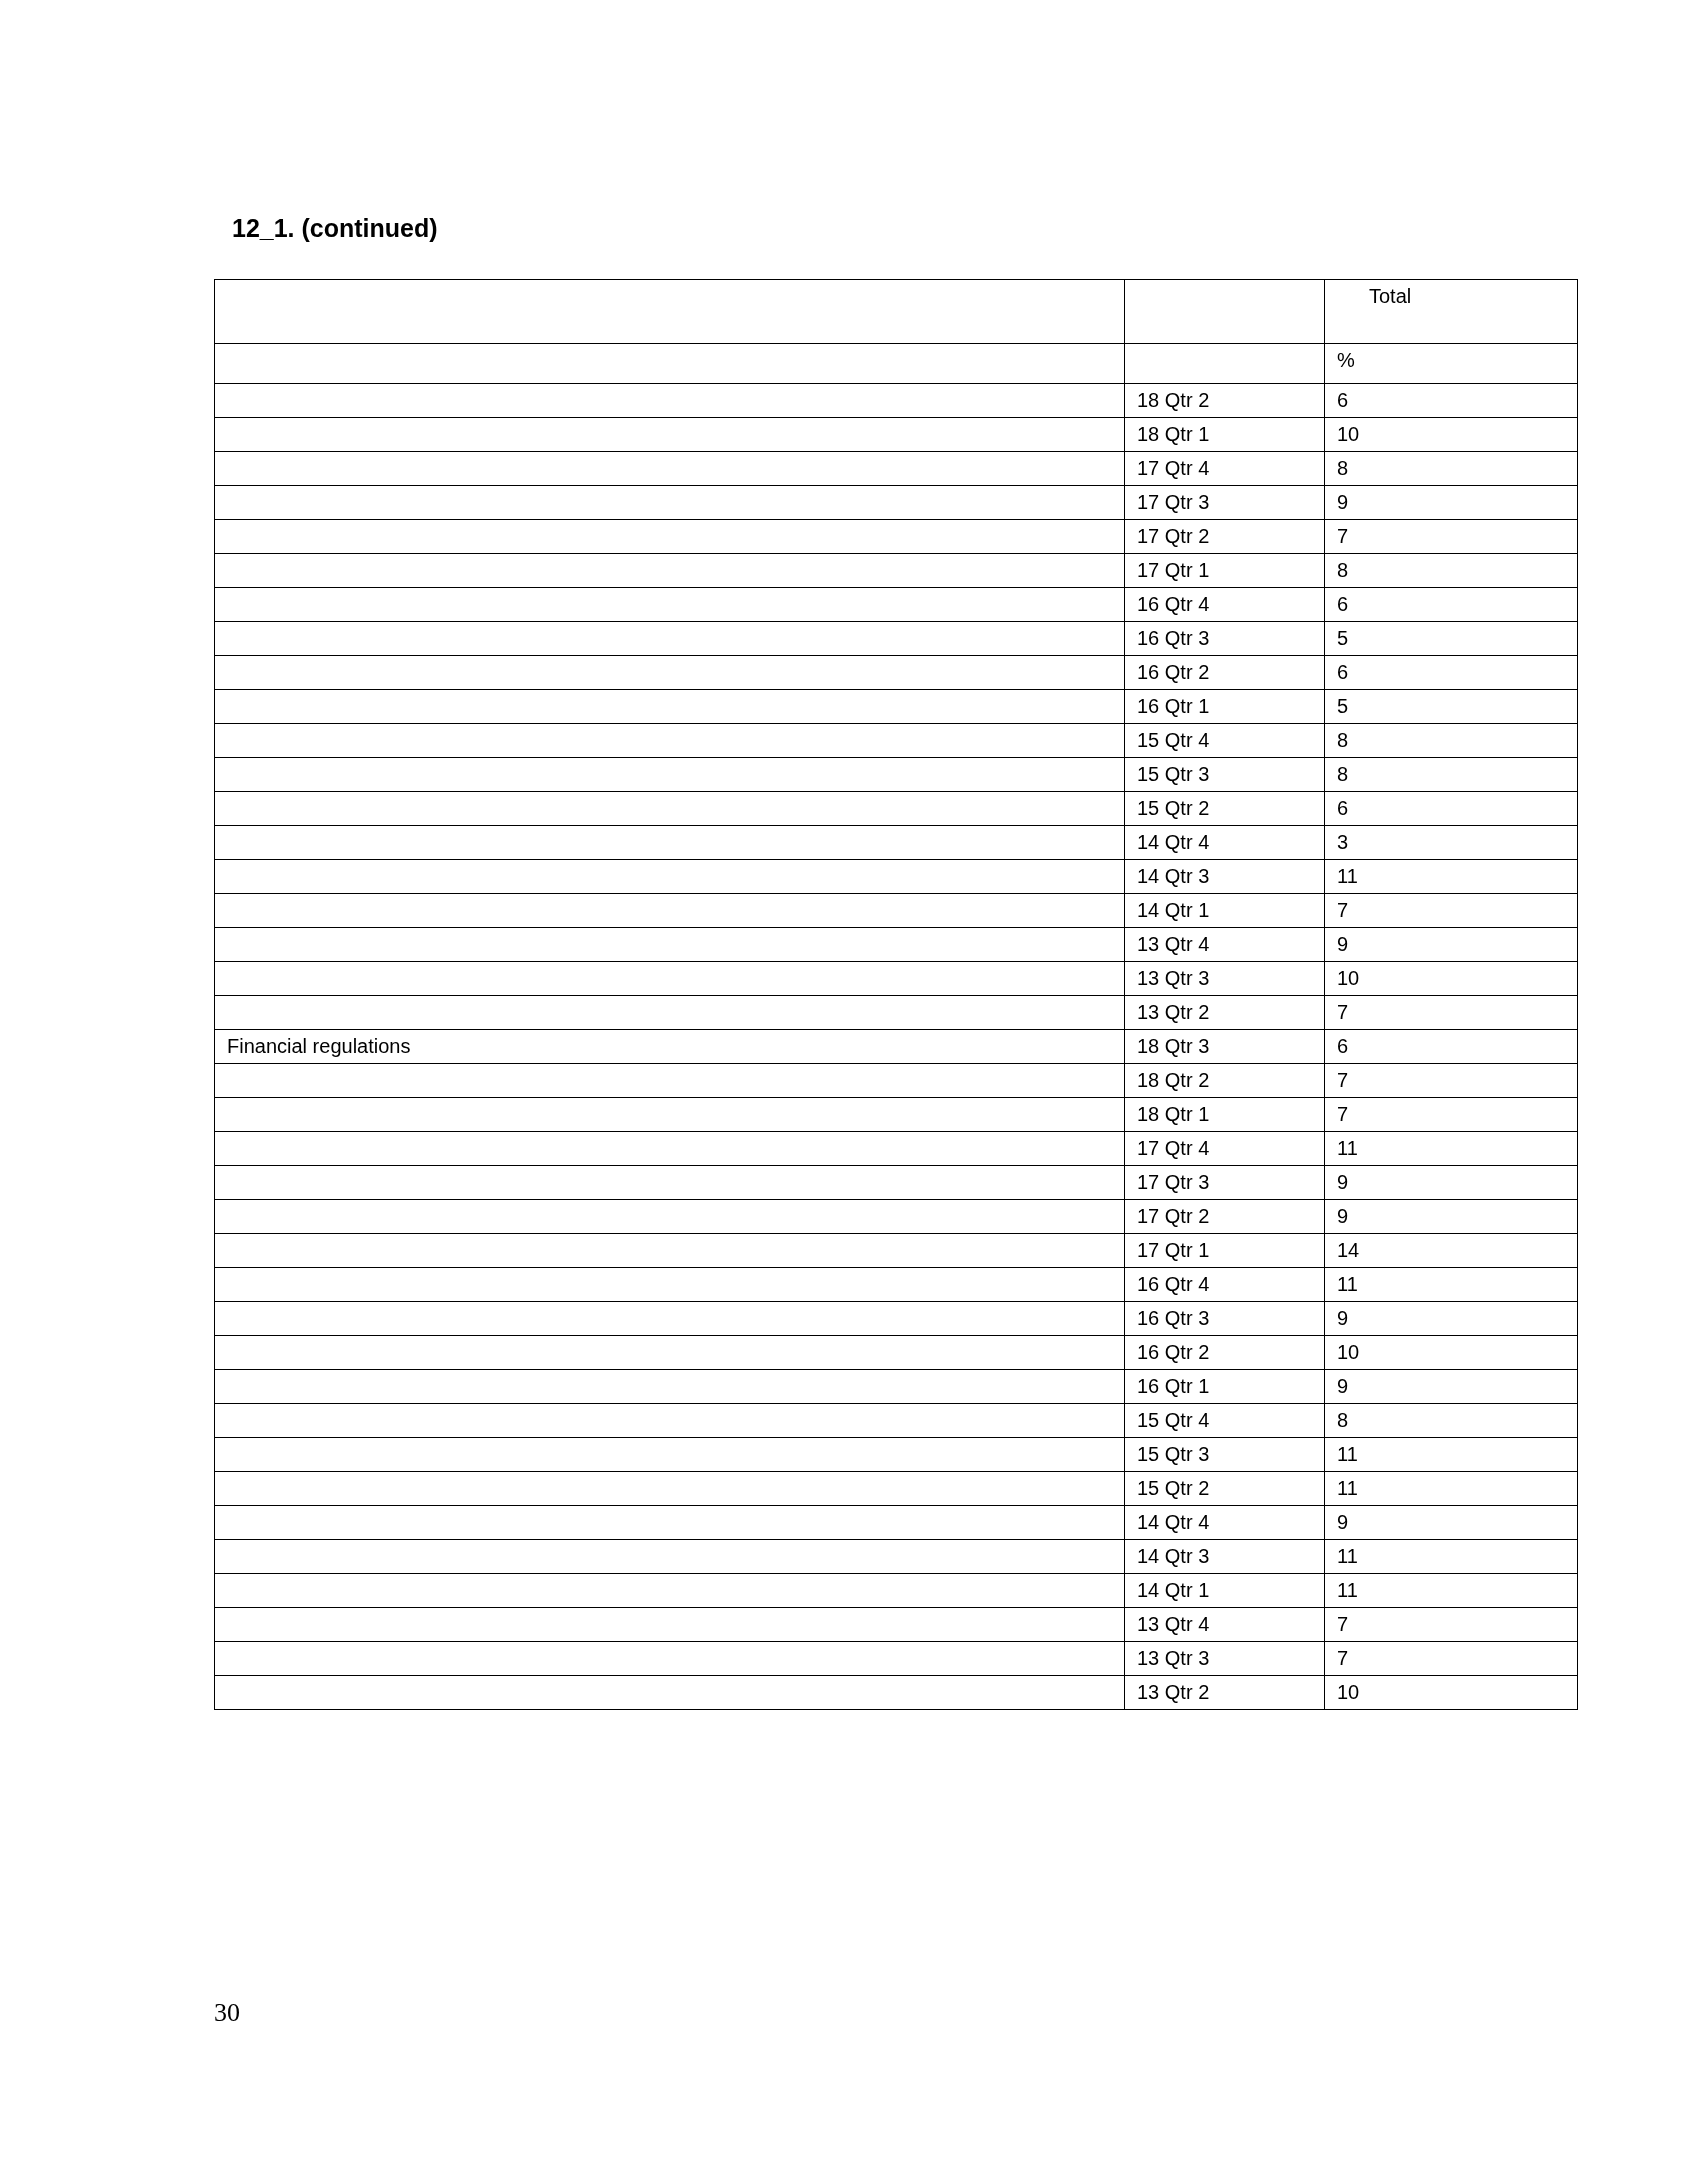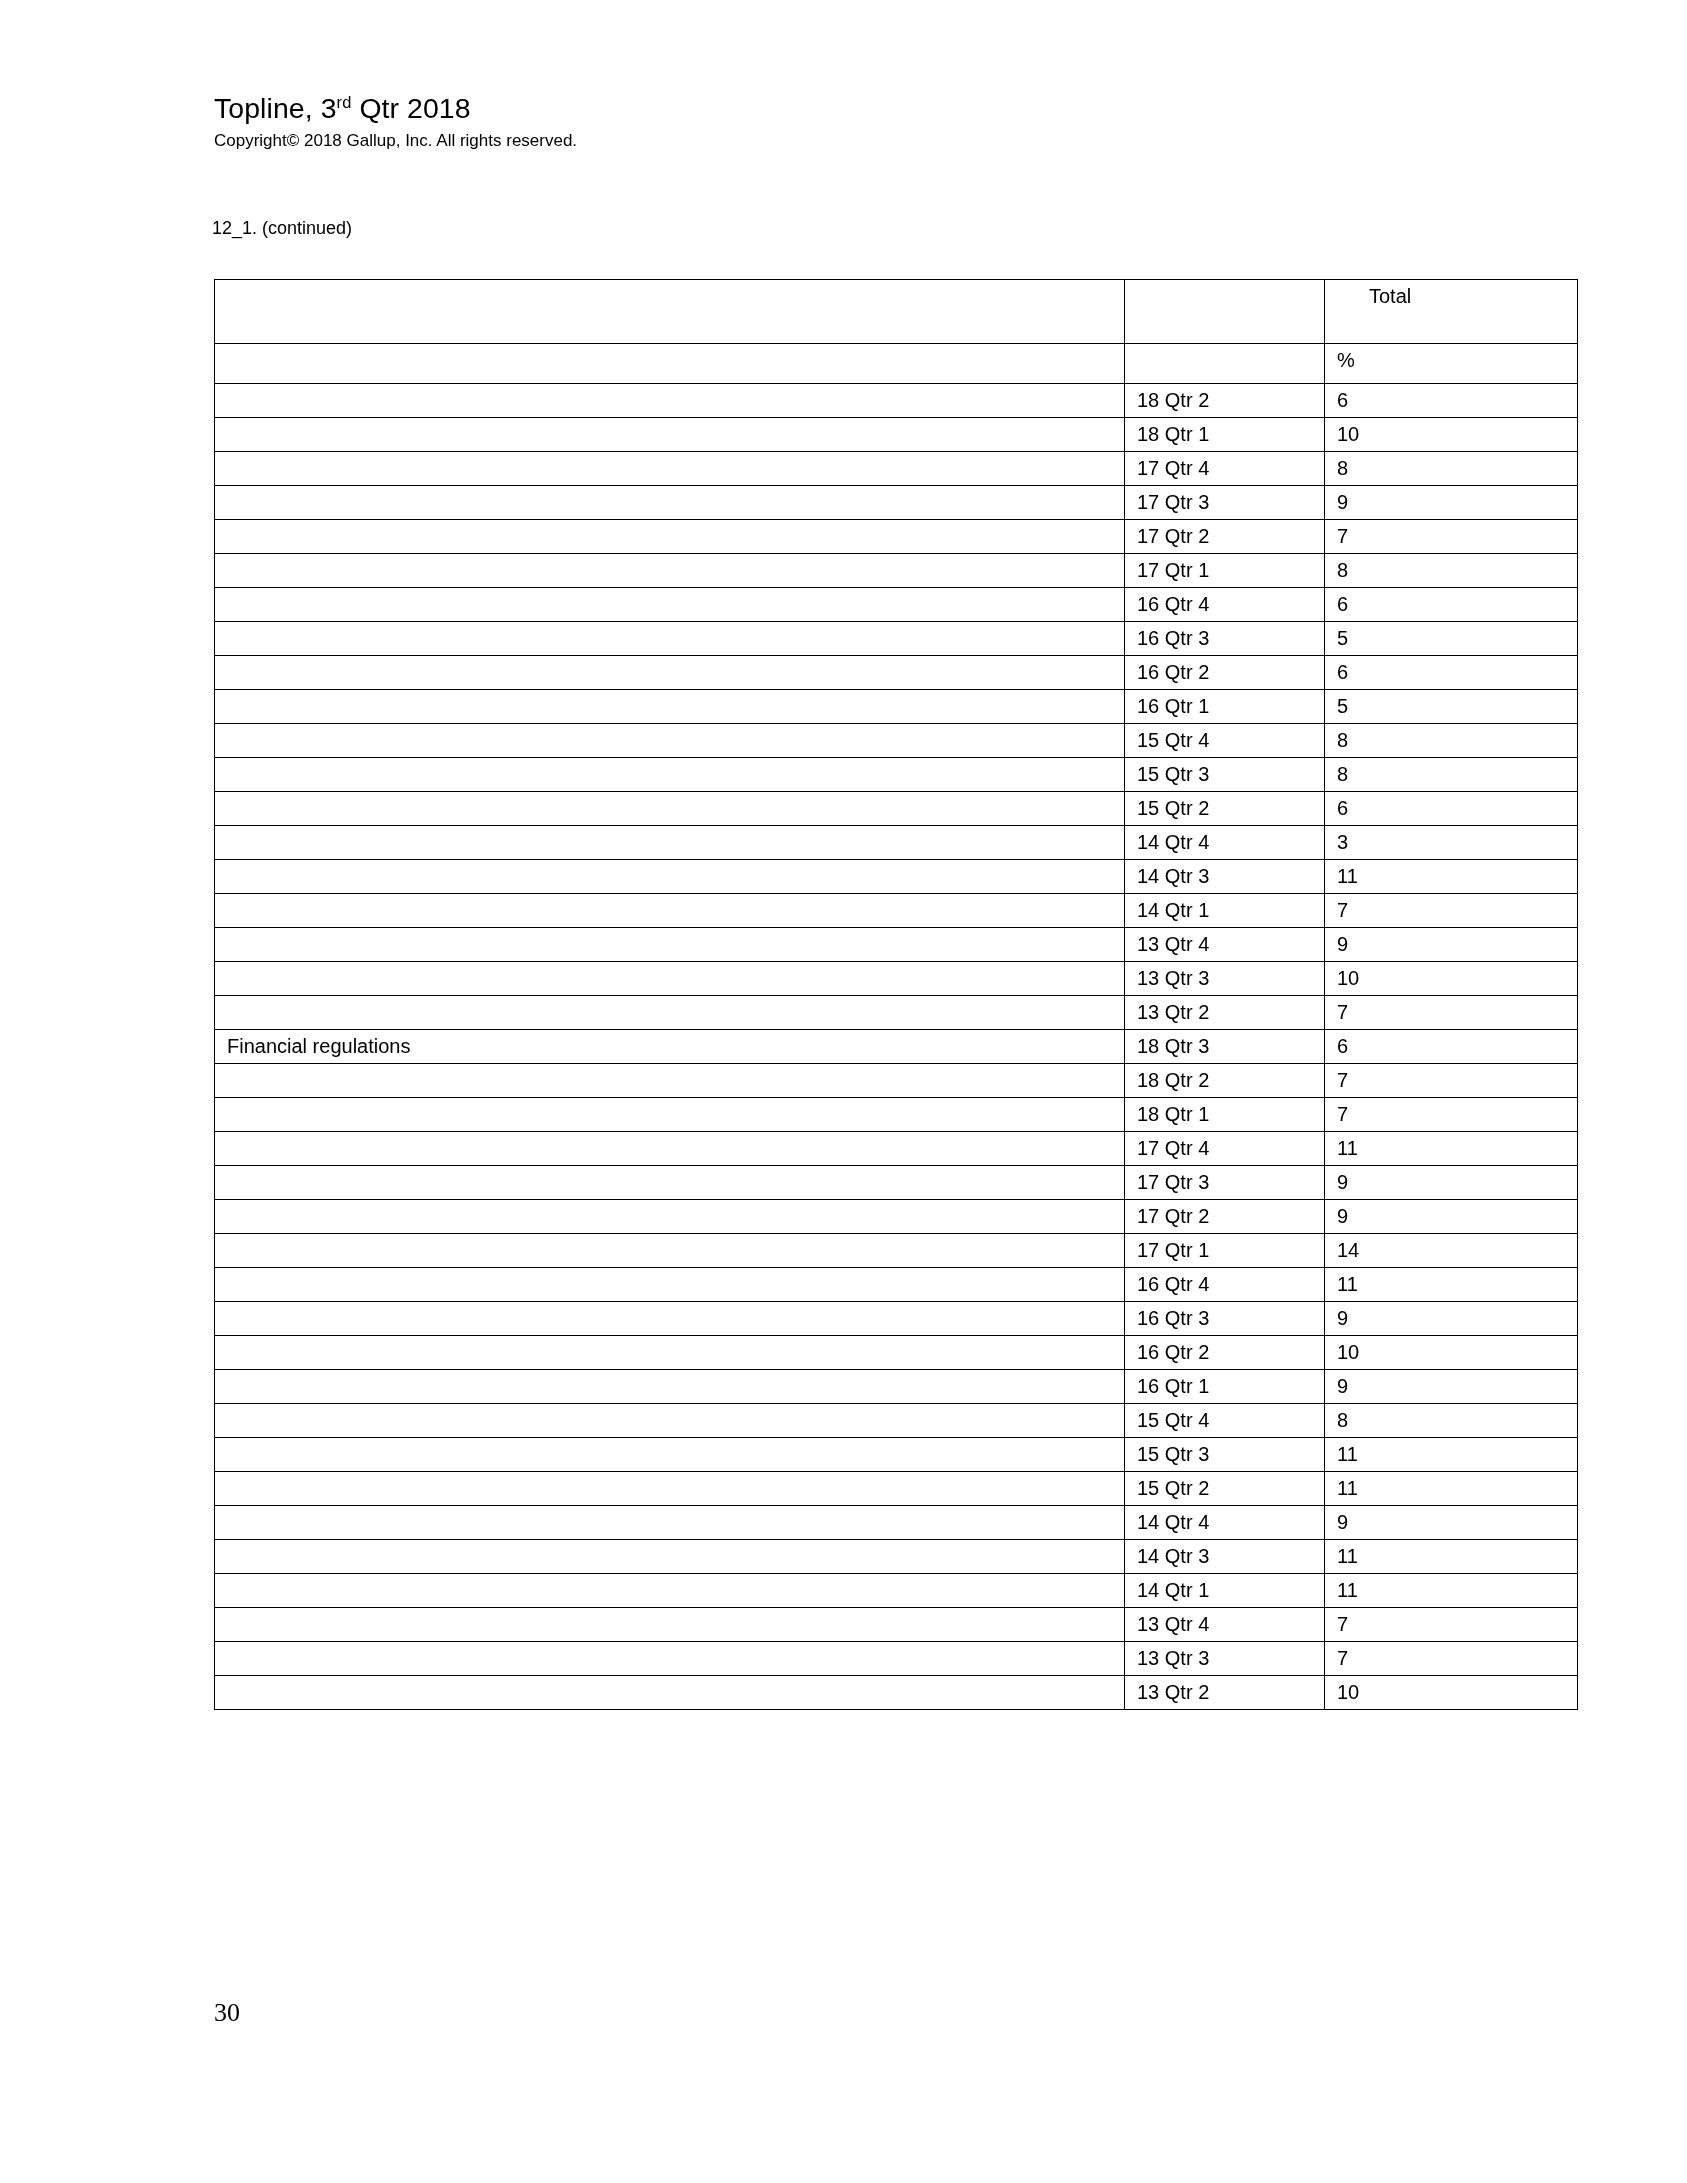--- a/index.html
+++ b/index.html
@@ -43,25 +43,26 @@
   }
   .doc-copyright {
     font-size: 17px;
     line-height: 22.5px;
     margin-top: 5.3px;
     white-space: nowrap;
   }
 
   .section-heading {
     position: absolute;
-    left: 212px;
+    left: 232px;
     top: 212px;
-    font-size: 18px;
+    font-size: 25px;
     line-height: 32px;
     white-space: nowrap;
+    font-weight: bold;
   }
 
   
   .topline-table {
     position: absolute;
     left: 214px;
     top: 279px;
     width: 1363px;
     border-collapse: collapse;
     table-layout: fixed;
@@ -96,24 +97,20 @@
     font-family: "Liberation Serif", serif;
     font-size: 26px;
     line-height: 26.5px;
   }
 </style>
 </head>
 <body>
 
 <div class="page">
 
-  <div class="doc-header">
-    <div class="doc-title"><span>Topline, 3</span><sup>rd</sup><span> Qtr 2018</span></div>
-    <div class="doc-copyright">Copyright© 2018 Gallup, Inc. All rights reserved.</div>
-  </div>
 
   <div class="section-heading">12_1. (continued)</div>
 
   <table class="topline-table">
     <colgroup>
       <col class="c-label">
       <col class="c-period">
       <col class="c-value">
     </colgroup>
     <tbody>

